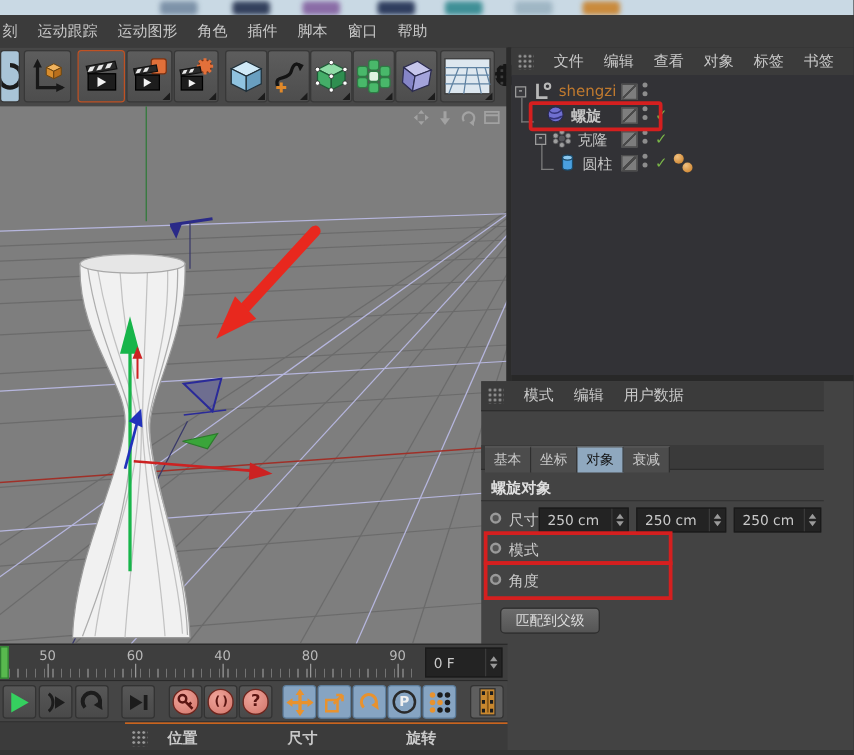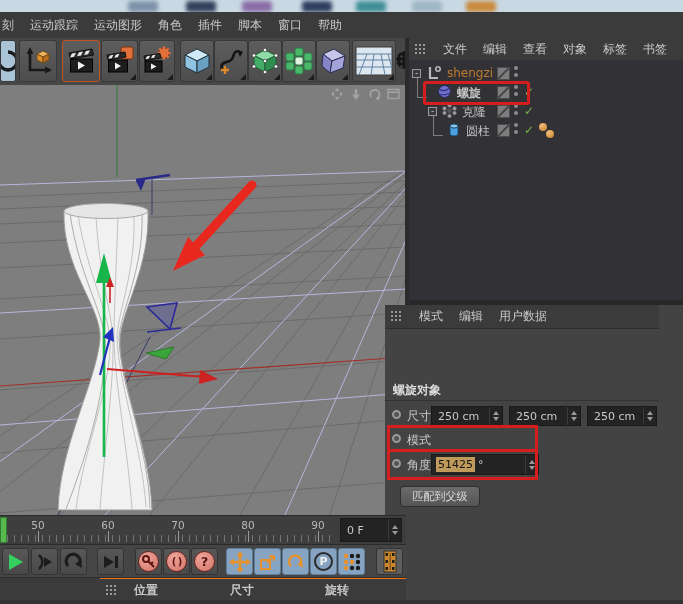--- a/index.html
+++ b/index.html
@@ -375,20 +375,23 @@
 
   <div class="abs" style="left:409px;top:300px;width:274px;height:5px;background:#282828;"></div>
 
   <div class="abs" style="left:385px;top:305px;width:304px;height:299px;background:#434343;">
     <div class="menubar" style="width:274px;height:23px;">
       <span class="grip"></span>
       <span>模式</span>
       <span>编辑</span>
       <span>用户数据</span>
     </div>
+    <div class="abs" style="left:0;top:51px;width:274px;height:20px;background:#3a3a3a;border-bottom:1px solid #2c2c2c;padding-left:3px;box-sizing:border-box;">
+      <span class="tab">基本</span><span class="tab">坐标</span><span class="tab active">对象</span><span class="tab">衰减</span>
+    </div>
     <div class="abs" style="left:8px;top:77px;font-size:12px;font-weight:bold;color:#dedede;">螺旋对象</div>
     <div class="abs" style="left:0;top:95px;width:274px;height:1px;background:#333;"></div>
 
     <div class="radio" style="left:7px;top:105px;"></div>
     <span class="rowlabel" style="left:22px;top:103px;">尺寸</span>
     <div class="field" style="left:46px;top:101px;width:72px;height:20px;">
       <span class="val">250 cm</span>
       <span class="spin">
           <i class="up"></i>
           <i class="dn"></i>
@@ -407,41 +410,33 @@
           <i class="up"></i>
           <i class="dn"></i>
         </span>
     </div>
 
     <div class="radio" style="left:7px;top:129px;"></div>
     <span class="rowlabel" style="left:22px;top:127px;">模式</span>
 
     <div class="radio" style="left:7px;top:154px;"></div>
     <span class="rowlabel" style="left:22px;top:152px;">角度</span>
-    <div class="field" style="left:46px;top:149px;width:108px;height:21px;">
-      <span style="margin-left:4px;padding:1px 2px;background:#bf9a5a;color:#141414;font-size:11px;">51425</span>
-      <span style="margin-left:3px;font-size:11px;flex:1;">°</span>
-      <span class="spin">
-          <i class="up"></i>
-          <i class="dn"></i>
-        </span>
-    </div>
 
     <div class="redbox" style="left:2px;top:120px;width:151px;height:27px;"></div>
     <div class="redbox" style="left:2px;top:144px;width:151px;height:31px;"></div>
 
     <div class="abs" style="left:15px;top:181px;width:78px;height:19px;background:linear-gradient(#6c6c6c,#555);
          border:1px solid #2e2e2e;border-radius:4px;color:#ddd;font-size:11px;display:flex;align-items:center;justify-content:center;">匹配到父级</div>
   </div>
 
   <div class="abs" style="left:0;top:515px;width:406px;height:30px;background:#3e3e3e;border-top:1px solid #2a2a2a;border-bottom:1px solid #2a2a2a;box-sizing:border-box;">
     <div class="abs" style="left:0;bottom:2px;width:336px;height:7px;background:repeating-linear-gradient(to right,#747474 0 1px,transparent 1px 7px);"></div>
     <span class="ticknum" style="left:38px;">50</span>
     <span class="ticknum" style="left:108px;">60</span>
-    <span class="ticknum" style="left:178px;">70</span>
+    <span class="ticknum" style="left:178px;">40</span>
     <span class="ticknum" style="left:248px;">80</span>
     <span class="ticknum" style="left:318px;">90</span>
     <div class="majortick" style="left:38px;"></div>
     <div class="majortick" style="left:108px;"></div>
     <div class="majortick" style="left:178px;"></div>
     <div class="majortick" style="left:248px;"></div>
     <div class="majortick" style="left:318px;"></div>
     <div class="abs" style="left:0;top:1px;width:7px;height:26px;background:#58b94e;border:1px solid #2f7d32;box-sizing:border-box;"></div>
     <div class="field" style="left:340px;top:2px;width:62px;height:24px;">
       <span class="val">0 F</span>

